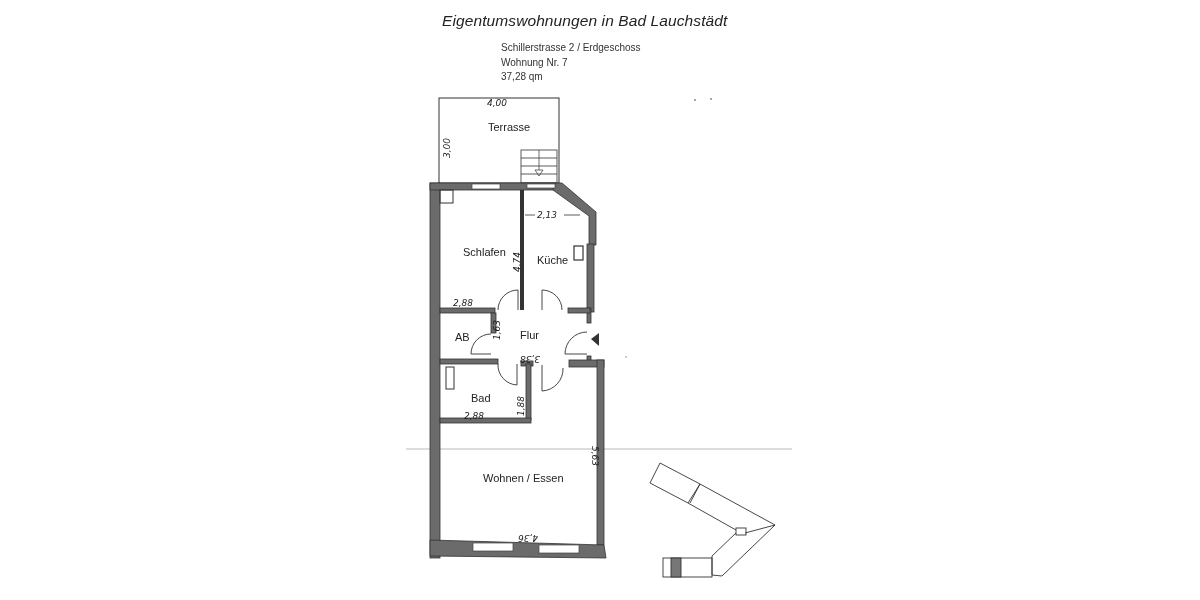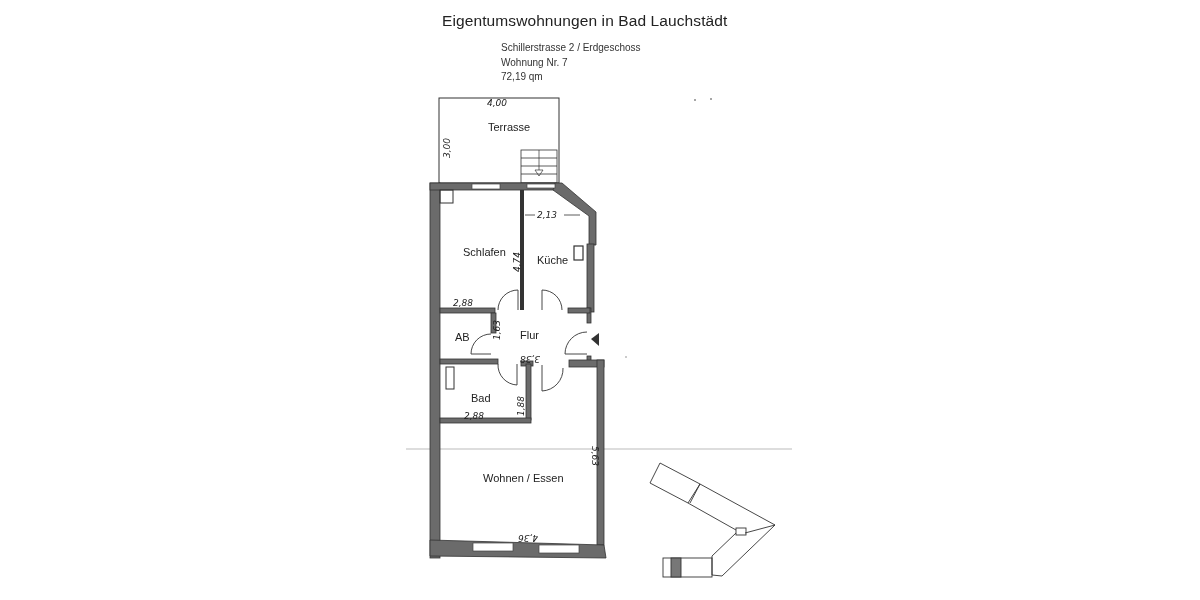--- a/index.html
+++ b/index.html
@@ -1,30 +1,30 @@
 <!DOCTYPE html>
 <html><head>
 <meta charset="utf-8">
 <style>
   html, body { margin: 0; padding: 0; background: #ffffff; }
   body { width: 1200px; height: 600px; position: relative; overflow: hidden; font-family: "Liberation Sans", sans-serif; }
-  .title { position: absolute; left: 442px; top: 12px; font-size: 15.5px; color: #222; letter-spacing: 0.1px; }
+  .title { position: absolute; left: 442px; top: 12px; font-size: 15.5px; color: #222; letter-spacing: 0.1px; font-style: italic; }
   .meta { position: absolute; left: 501px; font-size: 10px; color: #333; }
   .plan { position: absolute; left: 0; top: 0; width: 1200px; height: 600px; }
   .lbl { font-family: "Liberation Sans", sans-serif; font-size: 11px; fill: #222; }
   .dim { font-family: "DejaVu Sans", sans-serif; font-size: 9px; fill: #222; font-style: italic; }
   .wall { fill: #6b6b6b; stroke: #333; stroke-width: 0.8; }
 </style>
 </head>
 <body>
 
 <div class="title">Eigentumswohnungen in Bad Lauchstädt</div>
 <div class="meta" style="top:42px">Schillerstrasse 2 / Erdgeschoss</div>
 <div class="meta" style="top:57px">Wohnung Nr. 7</div>
-<div class="meta" style="top:71px">72,19 qm</div>
+<div class="meta" style="top:71px">37,28 qm</div>
 
 <svg class="plan" viewBox="0 0 1200 600">
 
   <line x1="406" y1="449" x2="792" y2="449" stroke="#bbb" stroke-width="1"></line>
 
   <g>
     <rect x="439" y="98" width="120" height="85" fill="none" stroke="#333" stroke-width="1"></rect>
 
     <rect x="521" y="150" width="36" height="33" fill="none" stroke="#333" stroke-width="0.8"></rect>
     <line x1="521" y1="158" x2="557" y2="158" stroke="#333" stroke-width="0.8"></line>

